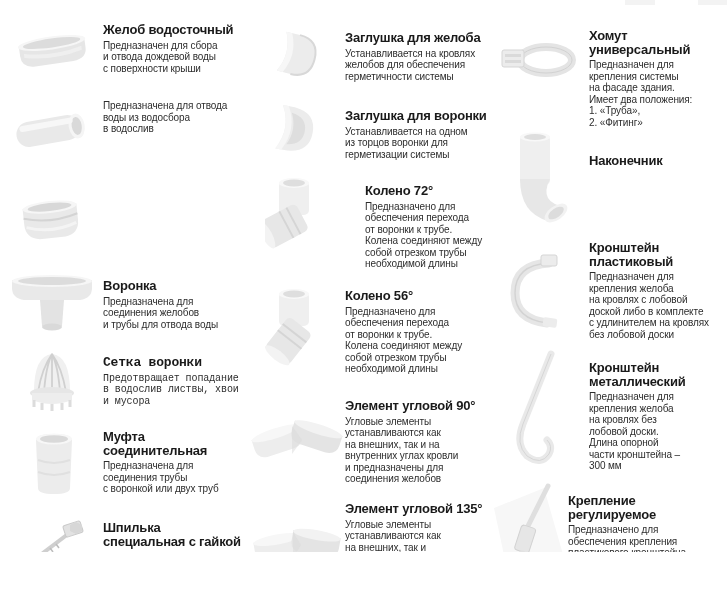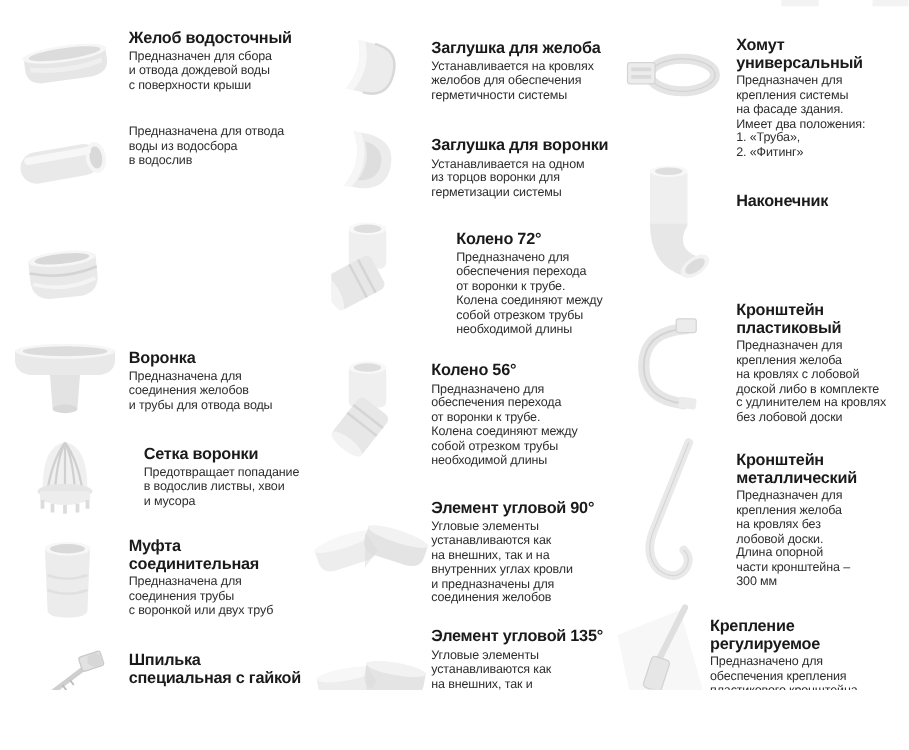--- a/index.html
+++ b/index.html
@@ -91,21 +91,21 @@
 
   <div class="icon-box" style="left:24px;top:348px;width:56px;height:66px;">
     <svg viewBox="0 0 56 66">
       <path d="M10 44 Q10 8 28 6 Q46 8 46 44 Z" fill="#f0f0f0"></path>
       <path d="M28 6 L28 44 M28 6 Q18 20 14 44 M28 6 Q38 20 42 44 M28 6 Q22 18 20 44 M28 6 Q34 18 36 44" stroke="#d0d0d0" stroke-width="1.8" fill="none"></path>
       <ellipse cx="28" cy="45" rx="22" ry="6" fill="#e6e6e6"></ellipse>
       <path d="M8 45 H48 V52 Q38 56 28 56 Q18 56 8 52 Z" fill="#ededed"></path>
       <path d="M10 52 v7 M18 55 v7 M28 56 v7 M38 55 v7 M46 52 v7" stroke="#dcdcdc" stroke-width="3"></path>
     </svg>
   </div>
-  <div class="tb" style="left:115px;top:356px;">
+  <div class="tb" style="left:103px;top:356px;font-family:Liberation Mono, monospace;">
     <h3 class="title">Сетка воронки</h3>
     <p class="desc">Предотвращает попадание
 в водослив листвы, хвои
 и мусора</p>
   </div>
 
   <div class="icon-box" style="left:30px;top:430px;width:48px;height:68px;">
     <svg viewBox="0 0 48 68">
       <path d="M6 10 Q6 4 24 4 Q42 4 42 10 L40 58 Q40 64 24 64 Q8 64 8 58 Z" fill="#ececec"></path>
       <ellipse cx="24" cy="9" rx="18" ry="5.5" fill="#f7f7f7"></ellipse>

